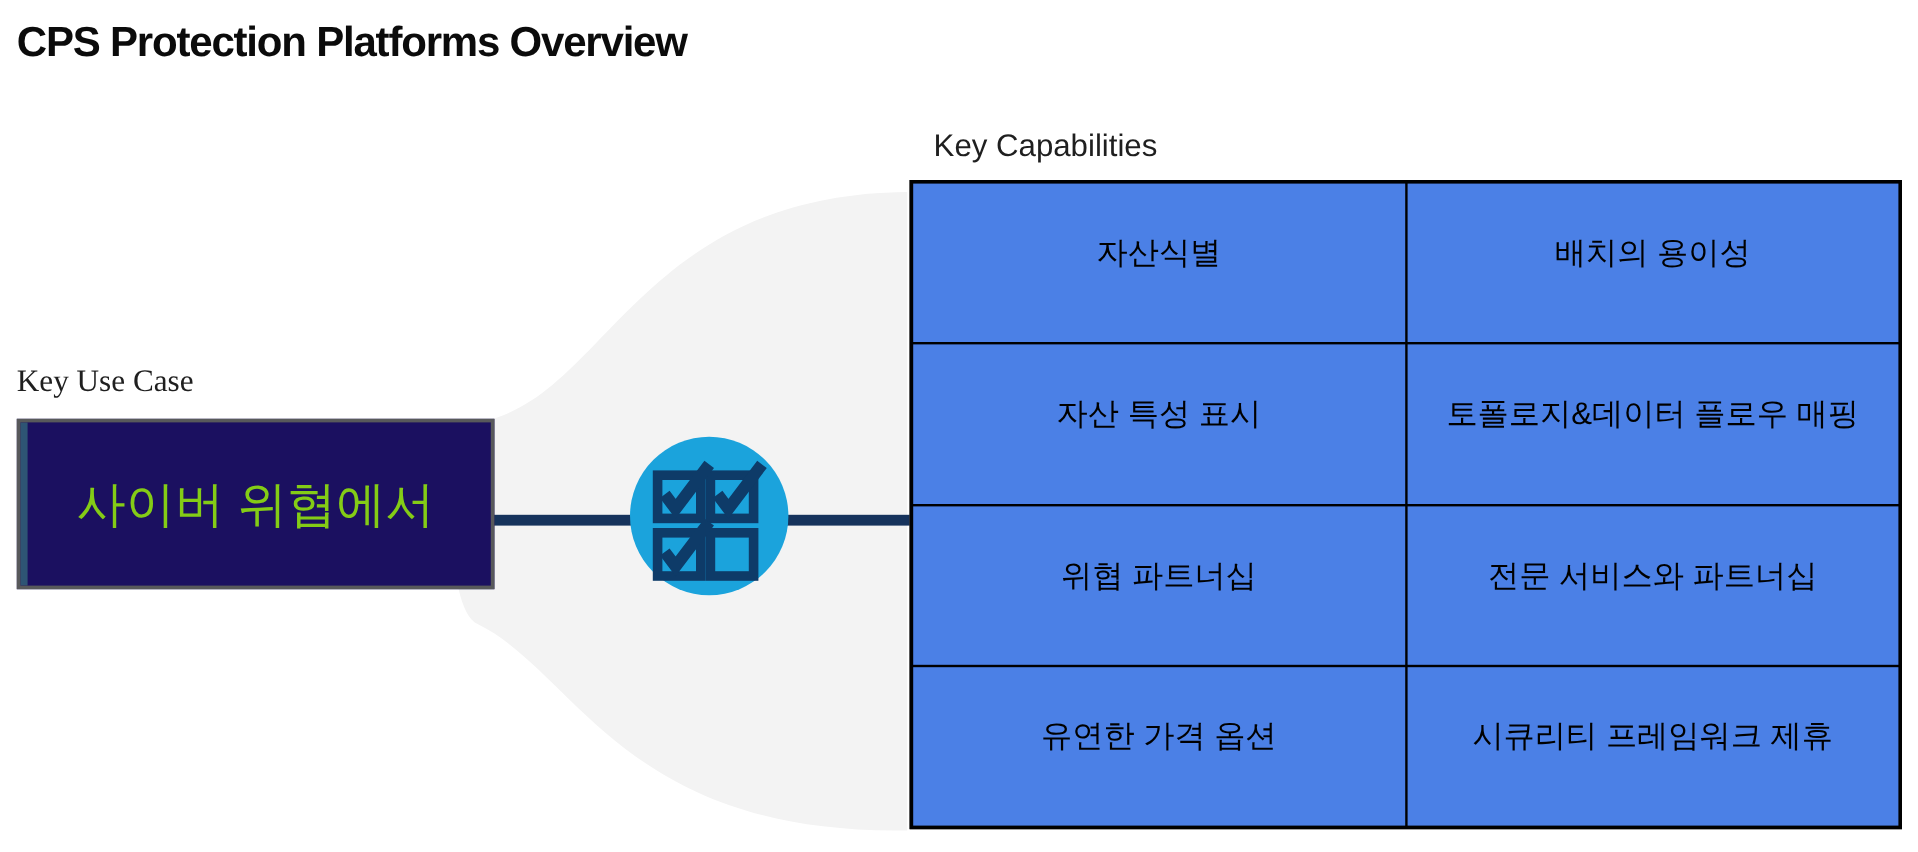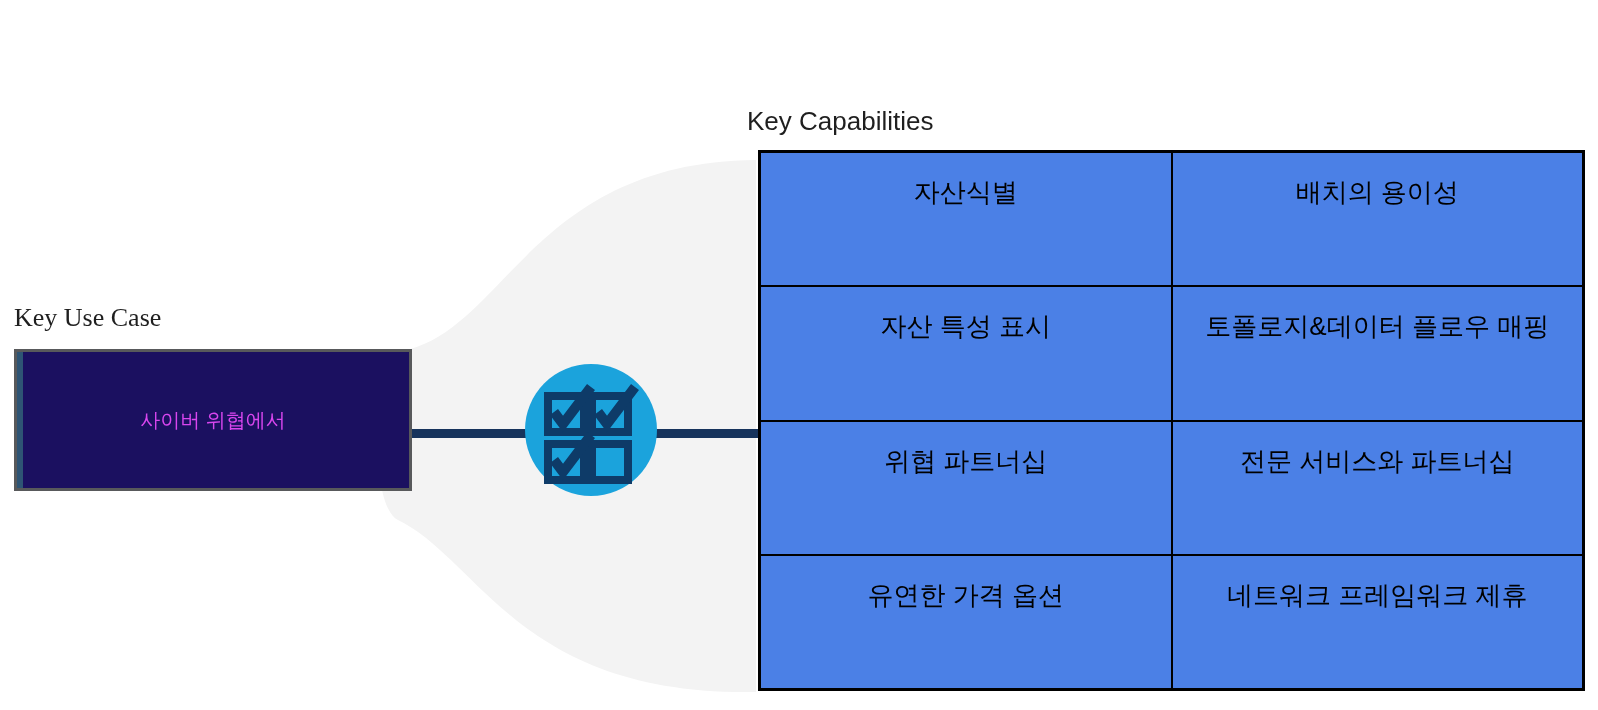--- a/index.html
+++ b/index.html
@@ -25,56 +25,56 @@
     letter-spacing: -1px;
     color: #0b0b0b;
   }
   .section-label {
     position: absolute;
     font-size: 26px;
     font-weight: 400;
     color: #1f1f1f;
   }
   .label-use-case { left: 14px; top: 303px; font-family: Liberation Serif, serif; }
-  .label-capabilities { left: 747px; top: 106px; }
+  .label-capabilities { left: 778px; top: 106px; }
   .use-case-box {
     position: absolute;
     left: 14px; top: 349px;
     width: 398px; height: 142px;
     box-sizing: border-box;
     background: #1B1060;
     border: 3px solid #58595B;
     box-shadow: inset 6px 0 0 #2E5474;
     display: flex;
     flex-direction: column;
     align-items: center;
     justify-content: center;
     text-align: center;
   }
   .use-case-box .line {
-    color: #d946ef;
-    font-size: 20px;
+    color: #84cc16;
+    font-size: 41px;
     line-height: 1.32;
   }
   .cap-table {
     position: absolute;
     left: 758px; top: 150px;
     width: 827px; height: 541px;
     box-sizing: border-box;
     background: #000000;
     border: 3px solid #000000;
     display: grid;
     grid-template-columns: 1fr 1fr;
     grid-auto-rows: 1fr;
     gap: 2px;
   }
   .cap-cell {
     background: #4B80E6;
     box-sizing: border-box;
-    padding-top: 22px;
+    padding-top: 40px;
     text-align: center;
     font-size: 26px;
     color: #000000;
     overflow: hidden;
   }
 </style>
 </head>
 <body>
 
 <div class="canvas">
@@ -91,33 +91,34 @@
       <rect x="548" y="396" width="36" height="36" stroke-width="8"></rect>
       <rect x="592" y="396" width="36" height="36" stroke-width="8"></rect>
       <rect x="548" y="444" width="36" height="36" stroke-width="8"></rect>
       <rect x="592" y="444" width="36" height="36" stroke-width="8"></rect>
       <path d="M 554 412 L 563 424 L 591 387" stroke-width="10"></path>
       <path d="M 598 412 L 607 424 L 635 387" stroke-width="10"></path>
       <path d="M 554 460 L 563 472 L 591 435" stroke-width="10"></path>
     </g>
   </svg>
 
+  <h1 class="page-title">CPS Protection Platforms Overview</h1>
 
   <div class="section-label label-use-case">Key Use Case</div>
 
   <div class="use-case-box">
     <div class="line">사이버 위협에서</div>
   </div>
 
   <div class="section-label label-capabilities">Key Capabilities</div>
 
   <div class="cap-table">
     <div class="cap-cell">자산식별</div>
     <div class="cap-cell">배치의 용이성</div>
     <div class="cap-cell">자산 특성 표시</div>
     <div class="cap-cell">토폴로지&amp;데이터 플로우 매핑</div>
     <div class="cap-cell">위협 파트너십</div>
     <div class="cap-cell">전문 서비스와 파트너십</div>
     <div class="cap-cell">유연한 가격 옵션</div>
-    <div class="cap-cell">네트워크 프레임워크 제휴</div>
+    <div class="cap-cell">시큐리티 프레임워크 제휴</div>
   </div>
 
 </div>
 
 </body></html>

